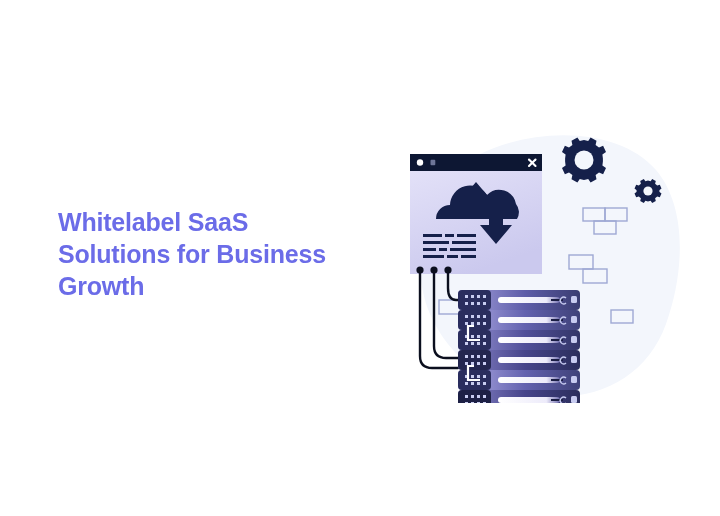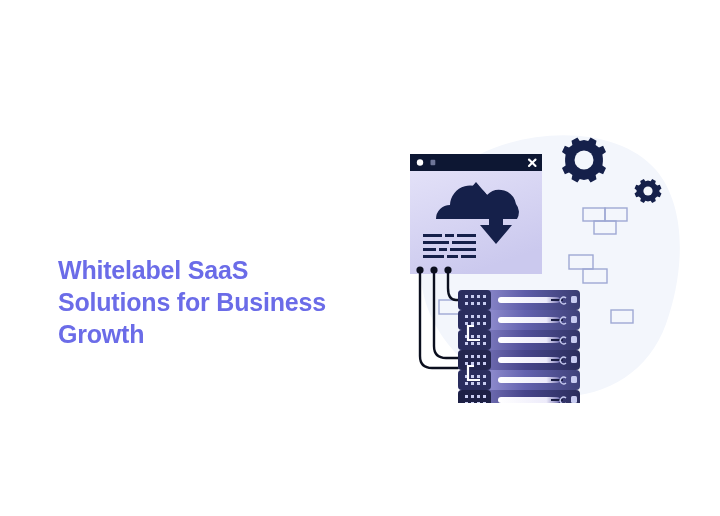--- a/index.html
+++ b/index.html
@@ -17,21 +17,20 @@
     height: 516px;
     background: #ffffff;
     overflow: hidden;
   }
   
   #headline-block {
     position: absolute;
     left: 58px;
     top: 206px;
     width: 300px;
-    margin-top: 48px;
   }
   #headline {
     margin: 0;
     font-family: "Liberation Sans", sans-serif;
     font-size: 25px;
     line-height: 32px;
     font-weight: bold;
     letter-spacing: -0.2px;
     color: #6B6CE8;
     white-space: pre-line;

